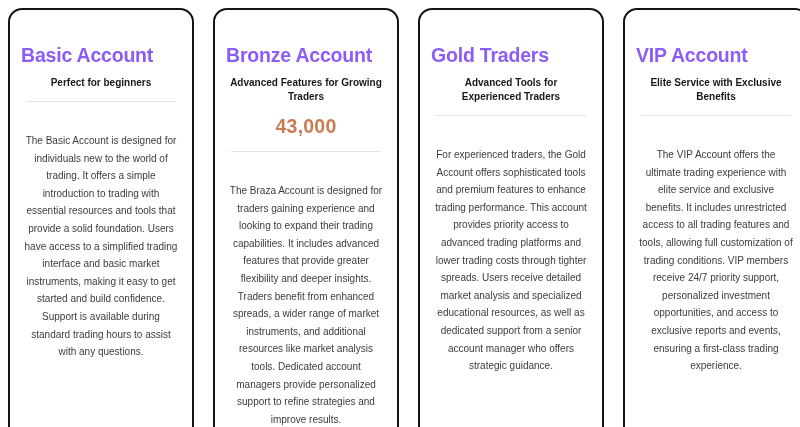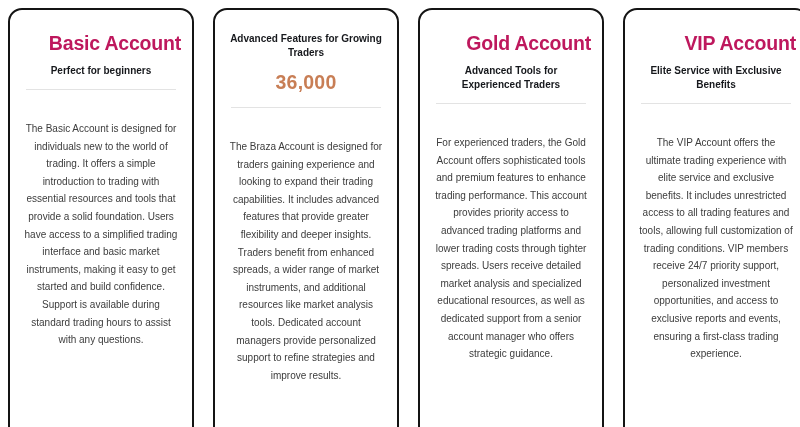--- a/index.html
+++ b/index.html
@@ -36,27 +36,27 @@
     background: #ffffff;
     border: 2.5px solid #141414;
     border-radius: 14px;
     padding: 22px 11px 18px 11px;
     overflow: hidden;
     display: flex;
     flex-direction: column;
     align-items: stretch;
   }
   .plan-title {
-    text-align: right;
+    text-align: left;
     font-size: 19.5px;
     line-height: 23px;
     font-weight: bold;
-    color: #be185d;
+    color: #8b5cf6;
     letter-spacing: -0.2px;
-    margin: 0 0 9px 0;
+    margin: 12px 0 9px 0;
   }
   .plan-subtitle {
     text-align: center;
     font-size: 10px;
     line-height: 14px;
     font-weight: bold;
     color: #16181c;
     margin: 0 4px 11px 4px;
   }
   .plan-amount {
@@ -89,28 +89,29 @@
 <div class="pricing-grid">
 
   <div class="plan-card">
     <div class="plan-title">Basic Account</div>
     <div class="plan-subtitle">Perfect for beginners</div>
     <div class="plan-divider"></div>
     <div class="plan-description">The Basic Account is designed for individuals new to the world of trading. It offers a simple introduction to trading with essential resources and tools that provide a solid foundation. Users have access to a simplified trading interface and basic market instruments, making it easy to get started and build confidence. Support is available during standard trading hours to assist with any questions.</div>
   </div>
 
   <div class="plan-card">
+    <div class="plan-title">Bronze Account</div>
     <div class="plan-subtitle">Advanced Features for Growing Traders</div>
-    <div class="plan-amount">36,000</div>
+    <div class="plan-amount">43,000</div>
     <div class="plan-divider"></div>
     <div class="plan-description">The Braza Account is designed for traders gaining experience and looking to expand their trading capabilities. It includes advanced features that provide greater flexibility and deeper insights. Traders benefit from enhanced spreads, a wider range of market instruments, and additional resources like market analysis tools. Dedicated account managers provide personalized support to refine strategies and improve results.</div>
   </div>
 
   <div class="plan-card">
-    <div class="plan-title">Gold Account</div>
+    <div class="plan-title">Gold Traders</div>
     <div class="plan-subtitle">Advanced Tools for Experienced Traders</div>
     <div class="plan-divider"></div>
     <div class="plan-description">For experienced traders, the Gold Account offers sophisticated tools and premium features to enhance trading performance. This account provides priority access to advanced trading platforms and lower trading costs through tighter spreads. Users receive detailed market analysis and specialized educational resources, as well as dedicated support from a senior account manager who offers strategic guidance.</div>
   </div>
 
   <div class="plan-card">
     <div class="plan-title">VIP Account</div>
     <div class="plan-subtitle">Elite Service with Exclusive Benefits</div>
     <div class="plan-divider"></div>
     <div class="plan-description">The VIP Account offers the ultimate trading experience with elite service and exclusive benefits. It includes unrestricted access to all trading features and tools, allowing full customization of trading conditions. VIP members receive 24/7 priority support, personalized investment opportunities, and access to exclusive reports and events, ensuring a first-class trading experience.</div>

